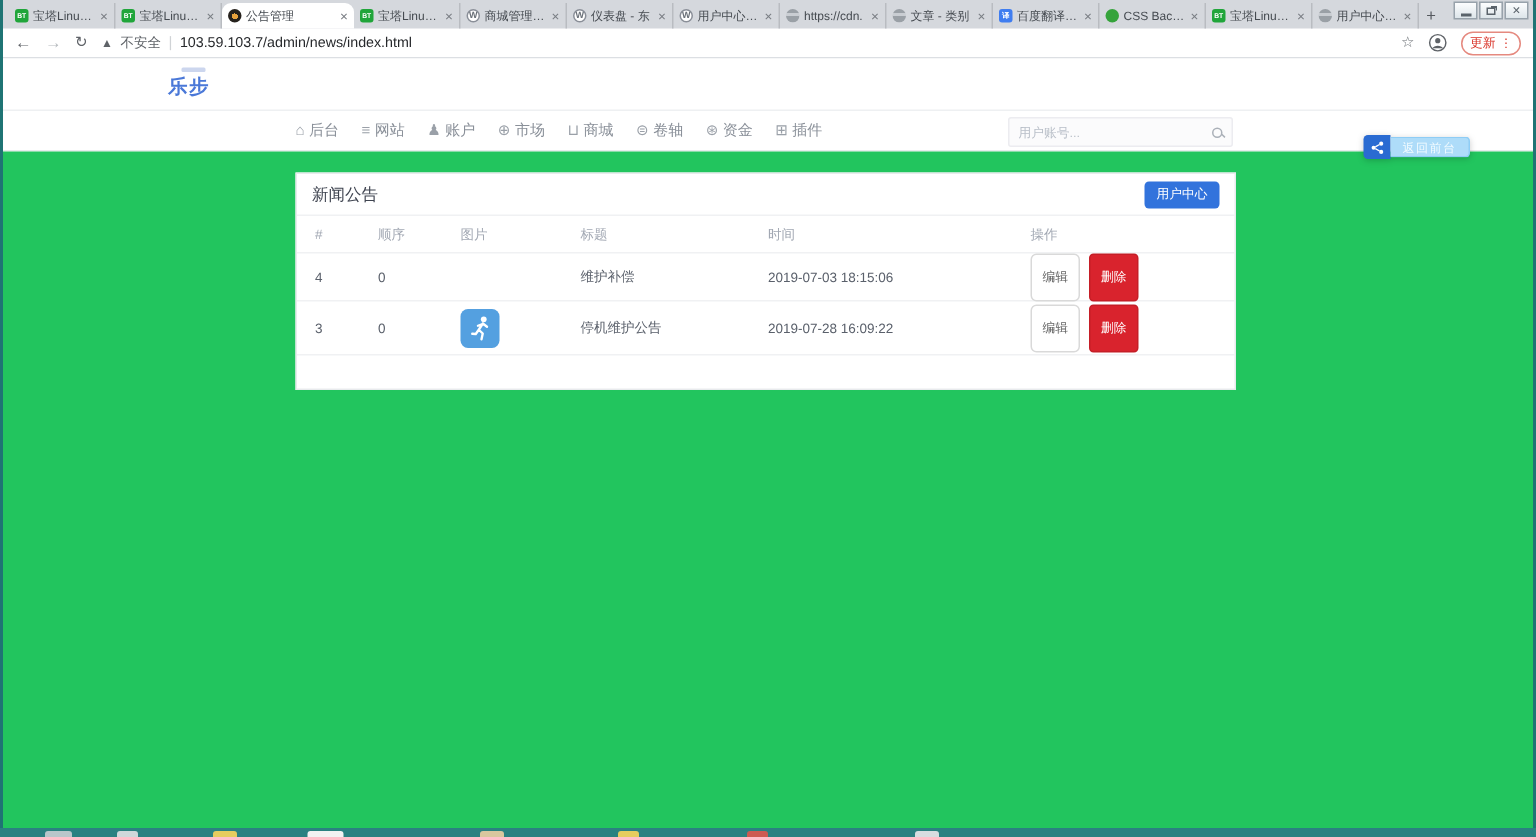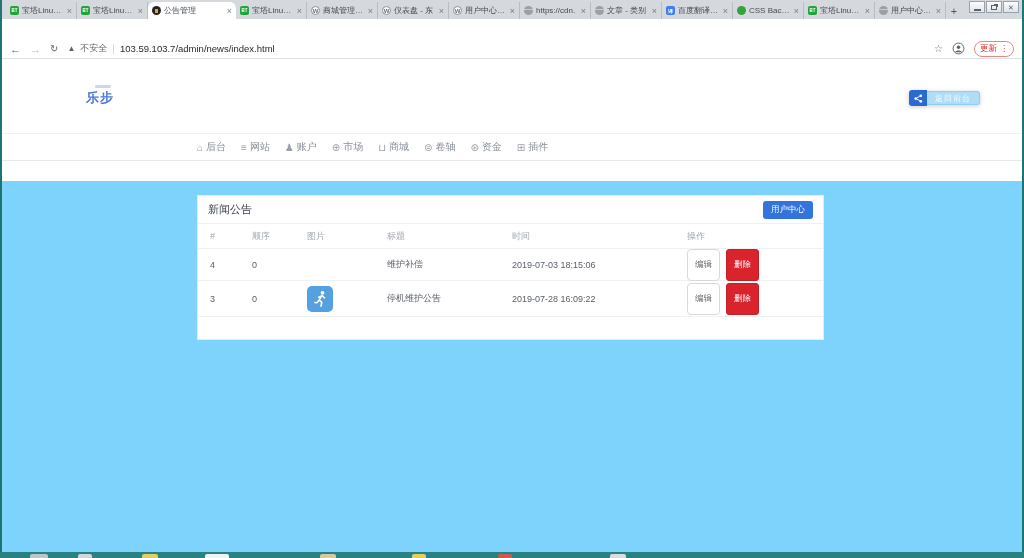--- a/index.html
+++ b/index.html
@@ -1,20 +1,20 @@
 <!DOCTYPE html>
 <html><head>
 <meta charset="utf-8">
 <style>
   * { margin:0; padding:0; box-sizing:border-box; }
   html,body { width:1024px; height:558px; overflow:hidden; }
   body { font-family:"Liberation Sans","DejaVu Sans",sans-serif; background:#1f7474; position:relative; }
 
   
-  .window { position:absolute; left:2px; right:2px; top:0; bottom:6px; background:#fff; display:flex; flex-direction:column;gap:20px; }
+  .window { position:absolute; left:2px; right:2px; top:0; bottom:6px; background:#fff; display:flex; flex-direction:column; }
 
   
   .tabstrip { height:19px; background:#d5d8dd; display:flex; align-items:flex-end; padding-left:4px; position:relative; flex:none; }
   .tabs-container { display:flex; align-items:flex-end; height:19px; }
   .tab { width:71px; height:17px; display:flex; align-items:center; gap:3px; padding:0 4px; font-size:8px; color:#454a50; border-right:1px solid #b9bcc1; cursor:default; }
   .tab.active { background:#fff; border-right:none; border-radius:6px 6px 0 0; width:88px; }
   .tab-label { flex:1; overflow:hidden; white-space:nowrap; text-overflow:ellipsis; }
   .tab-close { color:#7a7e84; font-size:9px; flex:none; }
   .fav { flex:none; width:9px; height:9px; display:flex; align-items:center; justify-content:center; font-size:4.5px; font-weight:bold; color:#fff; border-radius:2px; }
   .fav-bt { background:#20a53a; }
@@ -39,21 +39,21 @@
   .warn-text { font-size:9px; color:#5f6368; }
   .url-sep { color:#d0d3d6; }
   .url-text { color:#27292c; font-size:9.5px; }
   .star-icon { font-size:10px; color:#6b7075; }
   .profile-icon svg { width:13px; height:13px; display:block; }
   .update-pill { border:1px solid #e5897f; border-radius:9px; padding:1px 5px; display:flex; align-items:center; gap:3px; color:#d93025; font-size:8.5px; }
   .update-dots { font-size:8px; color:#d93025; }
 
   
   .site-header { height:34px; display:flex; align-items:center; position:relative; flex:none; background:#fff; }
-  .logo-wrap { margin-left:84px; display:flex; flex-direction:column; }
+  .logo-wrap { margin-left:110px; display:flex; flex-direction:column; }
   .logo-sub { width:16px; height:3px; background:#ccd6ee; margin-left:9px; margin-bottom:1px; border-radius:1px; }
   .logo-text { font-size:13px; font-weight:bold; color:#4a78d8; letter-spacing:1px; }
   .header-right { position:absolute; right:190px; top:0; height:100%; display:flex; align-items:center; gap:11px; }
   .back-btn { border:1px solid #6ea8f0; color:#4a90e2; background:#fff; font-size:8.5px; padding:2px 8px; border-radius:3px; }
   .avatar { position:relative; width:20px; height:20px; }
   .avatar svg { width:20px; height:20px; display:block; }
   .presence-dot { position:absolute; right:0; bottom:0; width:6px; height:6px; border-radius:50%; background:#52c41a; border:1px solid #fff; }
   .user-meta { display:flex; flex-direction:column; line-height:1.25; }
   .user-name { font-size:10.5px; color:#3f4450; }
   .user-ip { font-size:8.5px; color:#aab0b8; }
@@ -69,21 +69,21 @@
   .lens { position:relative; width:7px; height:7px; border:1.2px solid #aab0b8; border-radius:50%; flex:none; }
   .lens::after { content:""; position:absolute; width:3px; height:1.2px; background:#aab0b8; transform:rotate(45deg); right:-2.5px; bottom:-0.5px; }
 
   
   .pan-widget { position:absolute; top:90px; right:42px; display:flex; align-items:center; z-index:20; filter:drop-shadow(0 1px 2px rgba(0,0,0,.2)); }
   .pan-logo { width:18px; height:16px; background:#2a6bd2; border-radius:3px 0 0 3px; display:flex; align-items:center; justify-content:center; }
   .pan-logo svg { width:11px; height:11px; }
   .pan-btn { height:14px; background:#aedcf9; border:1px solid #8fcdf5; border-left:none; border-radius:0 3px 3px 0; color:#f2fbff; font-size:8px; display:flex; align-items:center; padding:0 8px; letter-spacing:1px; }
 
   
-  .main { flex:1; position:relative; background:#7dd3fc;text-decoration:underline; }
+  .main { flex:1; position:relative; background:#22c55e;text-decoration:underline; }
   .card { position:absolute; left:195px; top:14px; width:627px; border:1px solid #e8eaed; background:#fff; }
   .card-header { height:28px; display:flex; align-items:center; justify-content:space-between; padding:0 10px; border-bottom:1px solid #f0f1f3; }
   .card-title { font-size:11px; color:#3f4450; }
   .publish-btn { background:#3273dc; color:#fff; border:none; font-size:8.5px; padding:3px 8px; border-radius:3px; }
   .trow { display:flex; align-items:center; border-bottom:1px solid #f0f1f3; }
   .thead .cell { color:#a2a8b3; }
   .thead { height:25px; }
   .cell { font-size:9px; color:#5a606b; padding-left:12px; flex:none; }
   .c0{width:42px;} .c1{width:55px;} .c2{width:80px;} .c3{width:125px;} .c4{width:175px;} .c5{width:130px;}
   .data-row { height:32px; }
@@ -251,20 +251,24 @@
         </div>
         <div class="nav-item">
           <span class="nav-icon">⊛</span>
           <span>资金</span>
         </div>
         <div class="nav-item">
           <span class="nav-icon">⊞</span>
           <span>插件</span>
         </div>
       </div>
+    <div class="search-box">
+      <input type="text" placeholder="用户账号..." style="">
+      <span class="lens"></span>
+    </div>
   </div>
 
   <div class="main">
     <div class="card">
       <div class="card-header">
         <span class="card-title">新闻公告</span>
         <button class="publish-btn">用户中心</button>
       </div>
       <div class="trow thead">
           <span class="cell c0">#</span>

